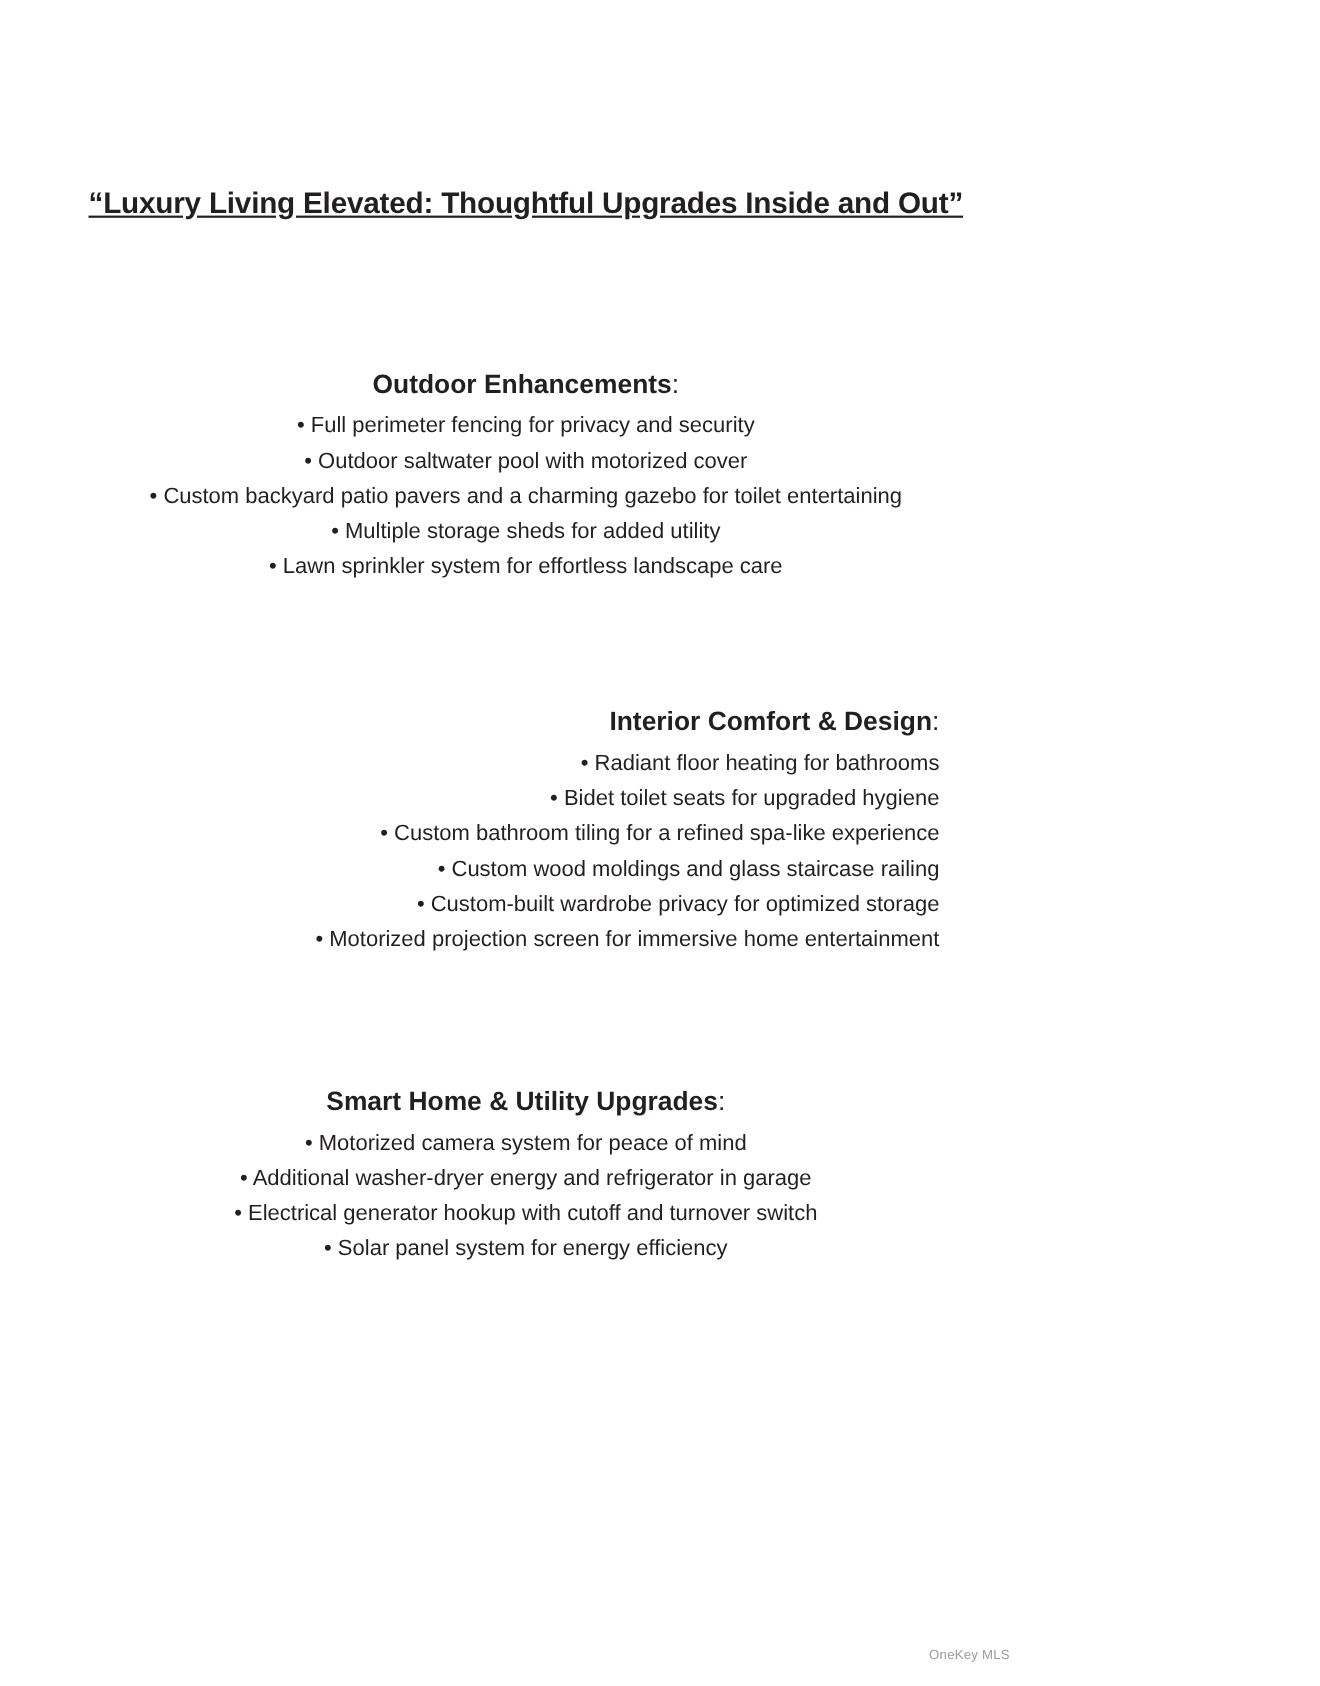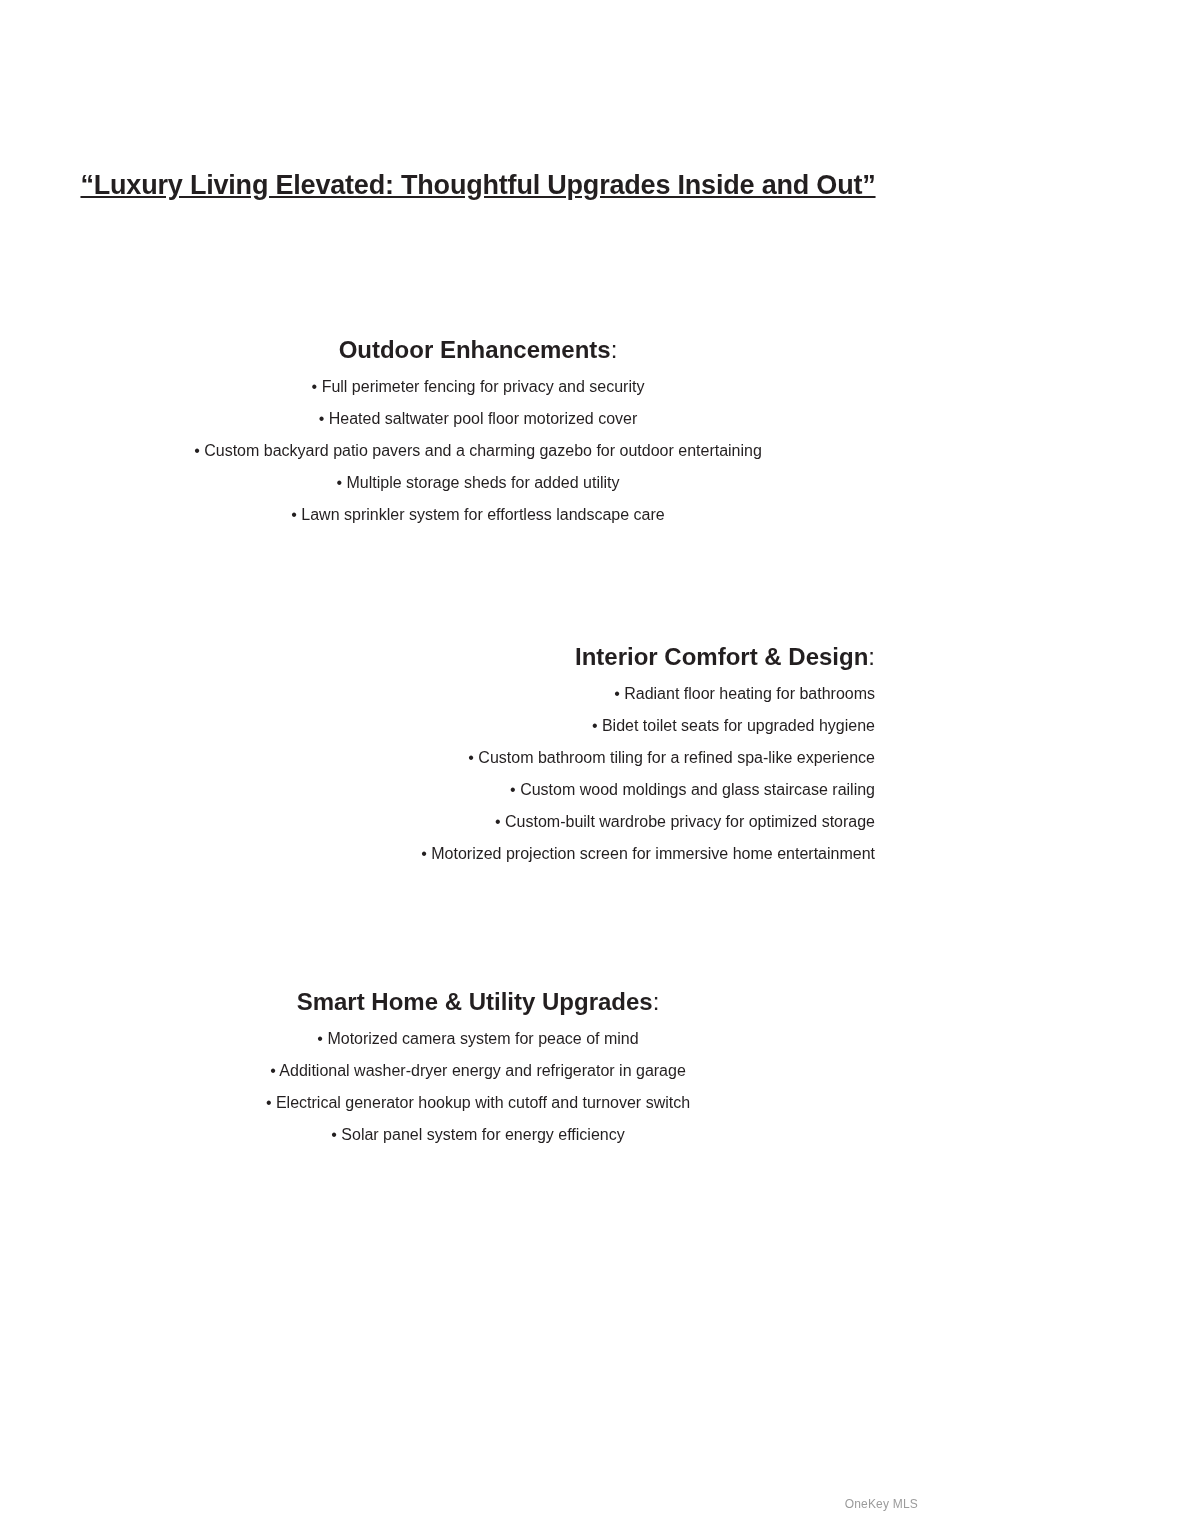--- a/index.html
+++ b/index.html
@@ -26,42 +26,42 @@
     font-size: 27px;
     font-weight: bold;
     text-decoration: underline;
     letter-spacing: -0.2px;
     margin: 0;
     padding-top: 170px;
     color: #231f20;
   }
   .section {
     text-align: center;
-    padding: 0 81px;
+    padding: 0 102px;
   }
   .section-outdoor { margin-top: 135px; }
   .section-interior { margin-top: 112px; text-align: right; }
   .section-smart { margin-top: 118px; }
 
   .section-heading {
     font-size: 24px;
     font-weight: bold;
     margin: 0 0 7px 0;
     color: #231f20;
   }
   .section-heading .colon {
     font-weight: normal;
   }
   .bullet-list {
     list-style: none;
     margin: 0;
     padding: 0;
   }
   .bullet-list li {
-    font-size: 16px;
+    font-size: 20px;
     line-height: 32px;
     color: #231f20;
     margin: 0;
     padding: 0;
   }
   .watermark {
     position: absolute;
     right: 38px;
     bottom: 22px;
     font-size: 12px;
@@ -75,22 +75,22 @@
 <div class="page">
 
   <h1 class="doc-title">“Luxury Living Elevated: Thoughtful Upgrades Inside and Out”</h1>
 
   <div class="section section-outdoor">
     <div class="section-heading">
       <span>Outdoor Enhancements</span><span class="colon">:</span>
     </div>
     <ul class="bullet-list">
       <li>• Full perimeter fencing for privacy and security</li>
-      <li>• Heated saltwater pool floor motorized cover</li>
-      <li>• Custom backyard patio pavers and a charming gazebo for outdoor entertaining</li>
+      <li>• Outdoor saltwater pool with motorized cover</li>
+      <li>• Custom backyard patio pavers and a charming gazebo for toilet entertaining</li>
       <li>• Multiple storage sheds for added utility</li>
       <li>• Lawn sprinkler system for effortless landscape care</li>
     </ul>
   </div>
 
   <div class="section section-interior">
     <div class="section-heading">
       <span>Interior Comfort &amp; Design</span><span class="colon">:</span>
     </div>
     <ul class="bullet-list">

